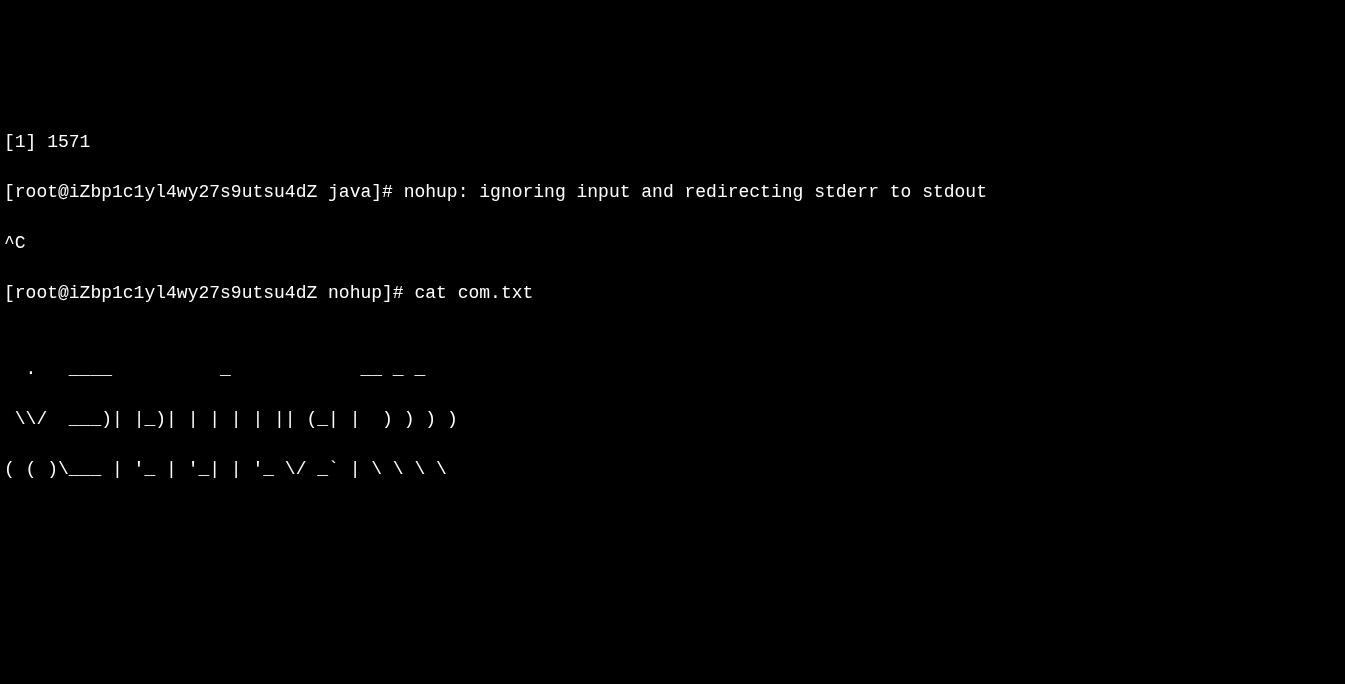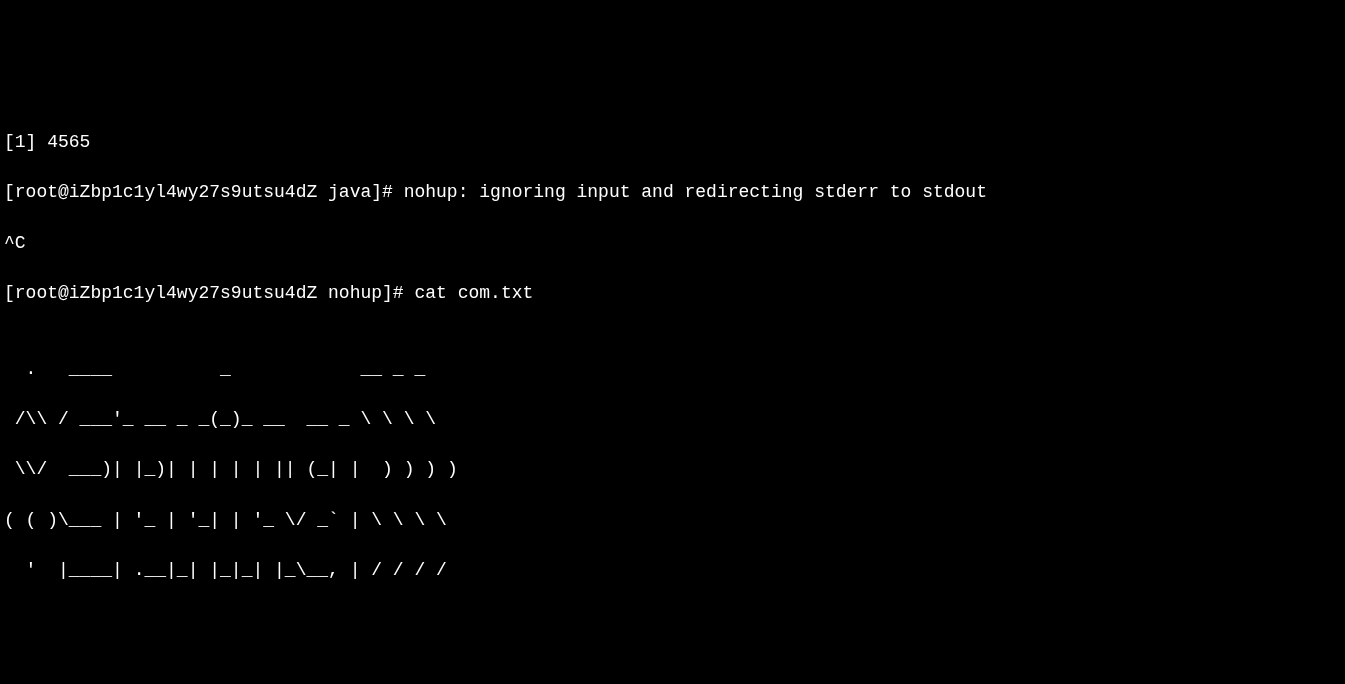--- a/index.html
+++ b/index.html
@@ -26,30 +26,28 @@
     .line {
       display: block;
     }
   </style>
 </head>
 <body>
 
 
 
 <div class="terminal">
-<span class="line">[1] 4565</span>
+<span class="line">[1] 1571</span>
 <span class="line">[root@iZbp1c1yl4wy27s9utsu4dZ java]# nohup: ignoring input and redirecting stderr to stdout</span>
 <span class="line">^C</span>
 <span class="line">[root@iZbp1c1yl4wy27s9utsu4dZ nohup]# cat com.txt</span>
 <span class="line"></span>
 <span class="line">  .   ____          _            __ _ _</span>
-<span class="line"> /\\ / ___'_ __ _ _(_)_ __  __ _ \ \ \ \</span>
 <span class="line"> \\/  ___)| |_)| | | | | || (_| |  ) ) ) )</span>
 <span class="line">( ( )\___ | '_ | '_| | '_ \/ _` | \ \ \ \</span>
-<span class="line">  '  |____| .__|_| |_|_| |_\__, | / / / /</span>
 
 <span class="line"></span>
 
 
 
 
 
 
 </div>
 

